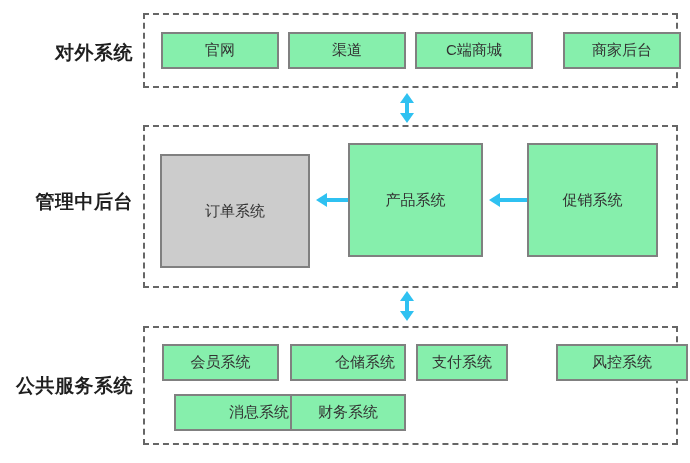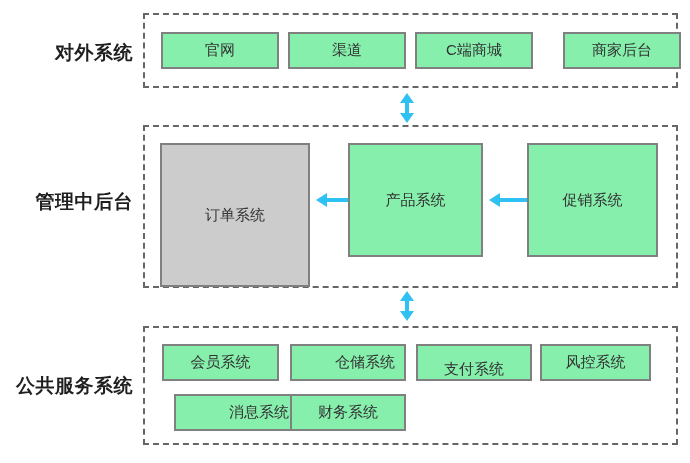--- a/index.html
+++ b/index.html
@@ -63,29 +63,29 @@
   }
   .node.gray { background: var(--gray-fill); }
 
   
   .n-guanwang { left: 161px; top: 32px; width: 118px; height: 37px; }
   .n-qudao    { left: 288px; top: 32px; width: 118px; height: 37px; }
   .n-cmall    { left: 415px; top: 32px; width: 118px; height: 37px; }
   .n-merchant { left: 563px; top: 32px; width: 118px; height: 37px; }
 
   
-  .n-order     { left: 160px; top: 143px; width: 150px; height: 144px; }
+  .n-order     { left: 160px; top: 154px; width: 150px; height: 114px; }
   .n-product   { left: 348px; top: 143px; width: 135px; height: 114px; }
   .n-promotion { left: 527px; top: 143px; width: 131px; height: 114px; }
 
   
   .n-member    { left: 162px; top: 344px; width: 117px; height: 37px; }
   .n-warehouse { left: 290px; top: 344px; width: 116px; height: 37px; padding-left: 34px; }
-  .n-payment   { left: 416px; top: 344px; width: 116px; height: 37px; align-items: flex-end; }
-  .n-risk      { left: 540px; top: 344px; width: 111px; height: 37px; }
+  .n-payment   { left: 416px; top: 344px; width: 92px; height: 37px; }
+  .n-risk      { left: 556px; top: 344px; width: 132px; height: 37px; }
   .n-message   { left: 174px; top: 394px; width: 122px; height: 37px; padding-left: 48px; }
   .n-finance   { left: 290px; top: 394px; width: 116px; height: 37px; }
 
   
   .h-arrow { position: absolute; height: 14px; }
   .h-arrow .shaft {
     position: absolute; left: 9px; right: 0; top: 5px; height: 4px;
     background: var(--accent);
   }
   .h-arrow .head {

